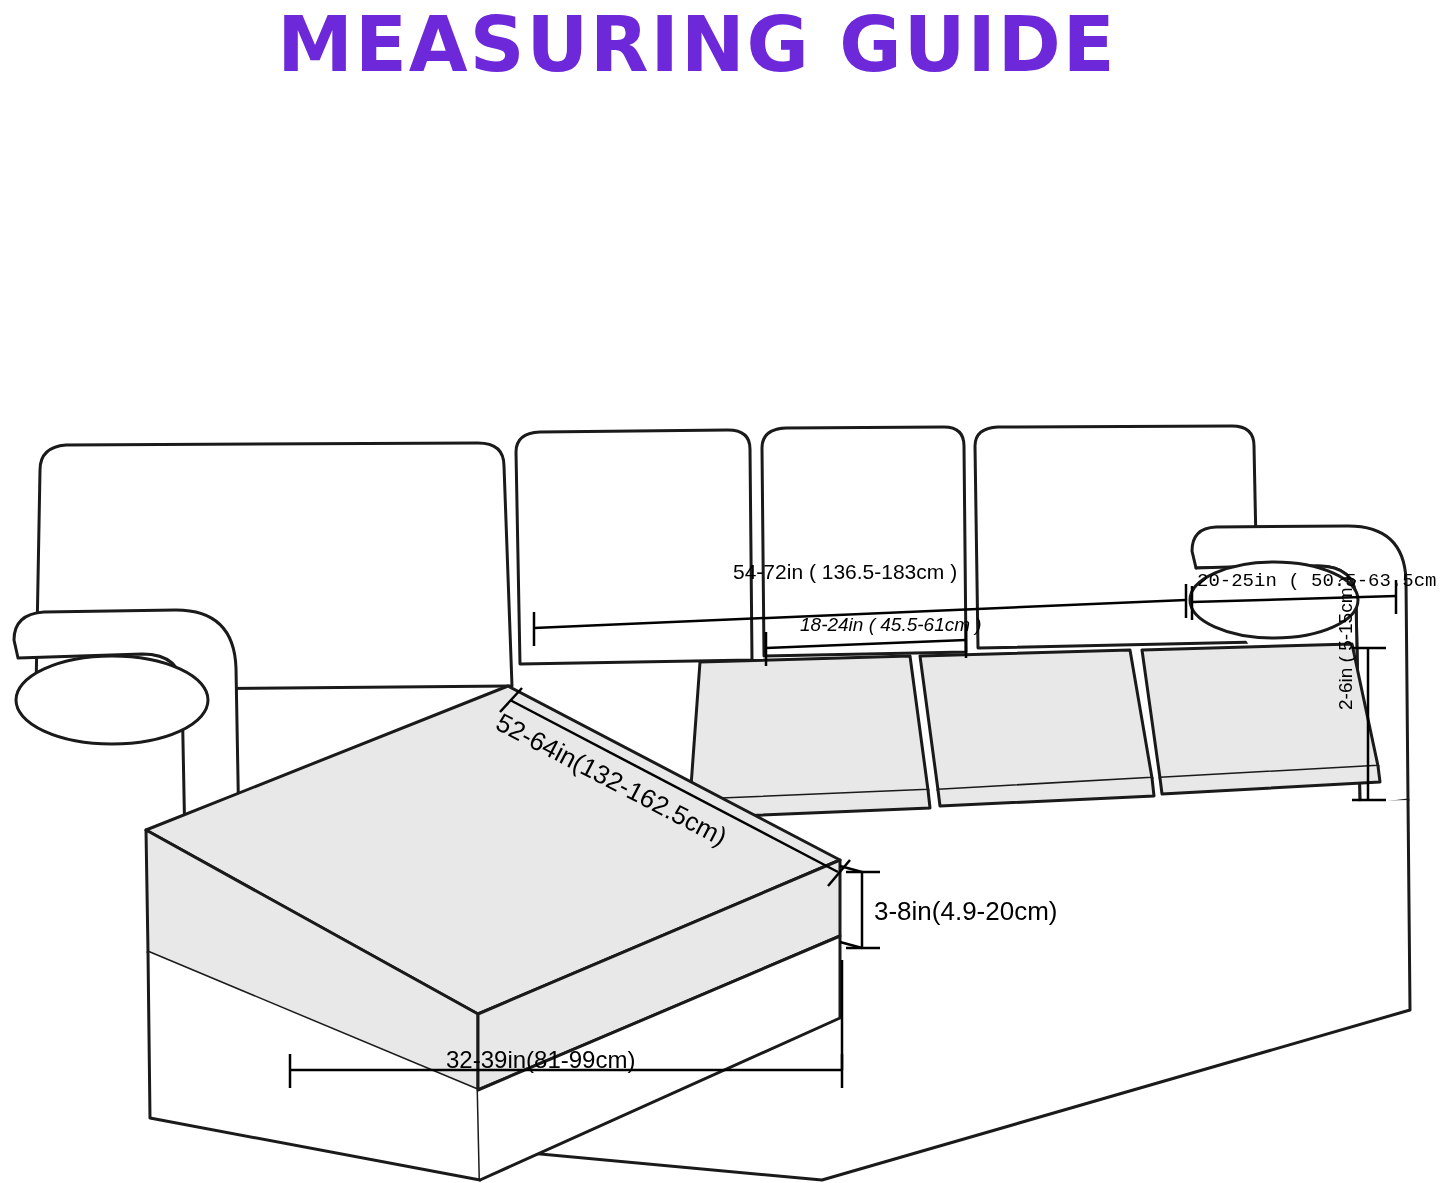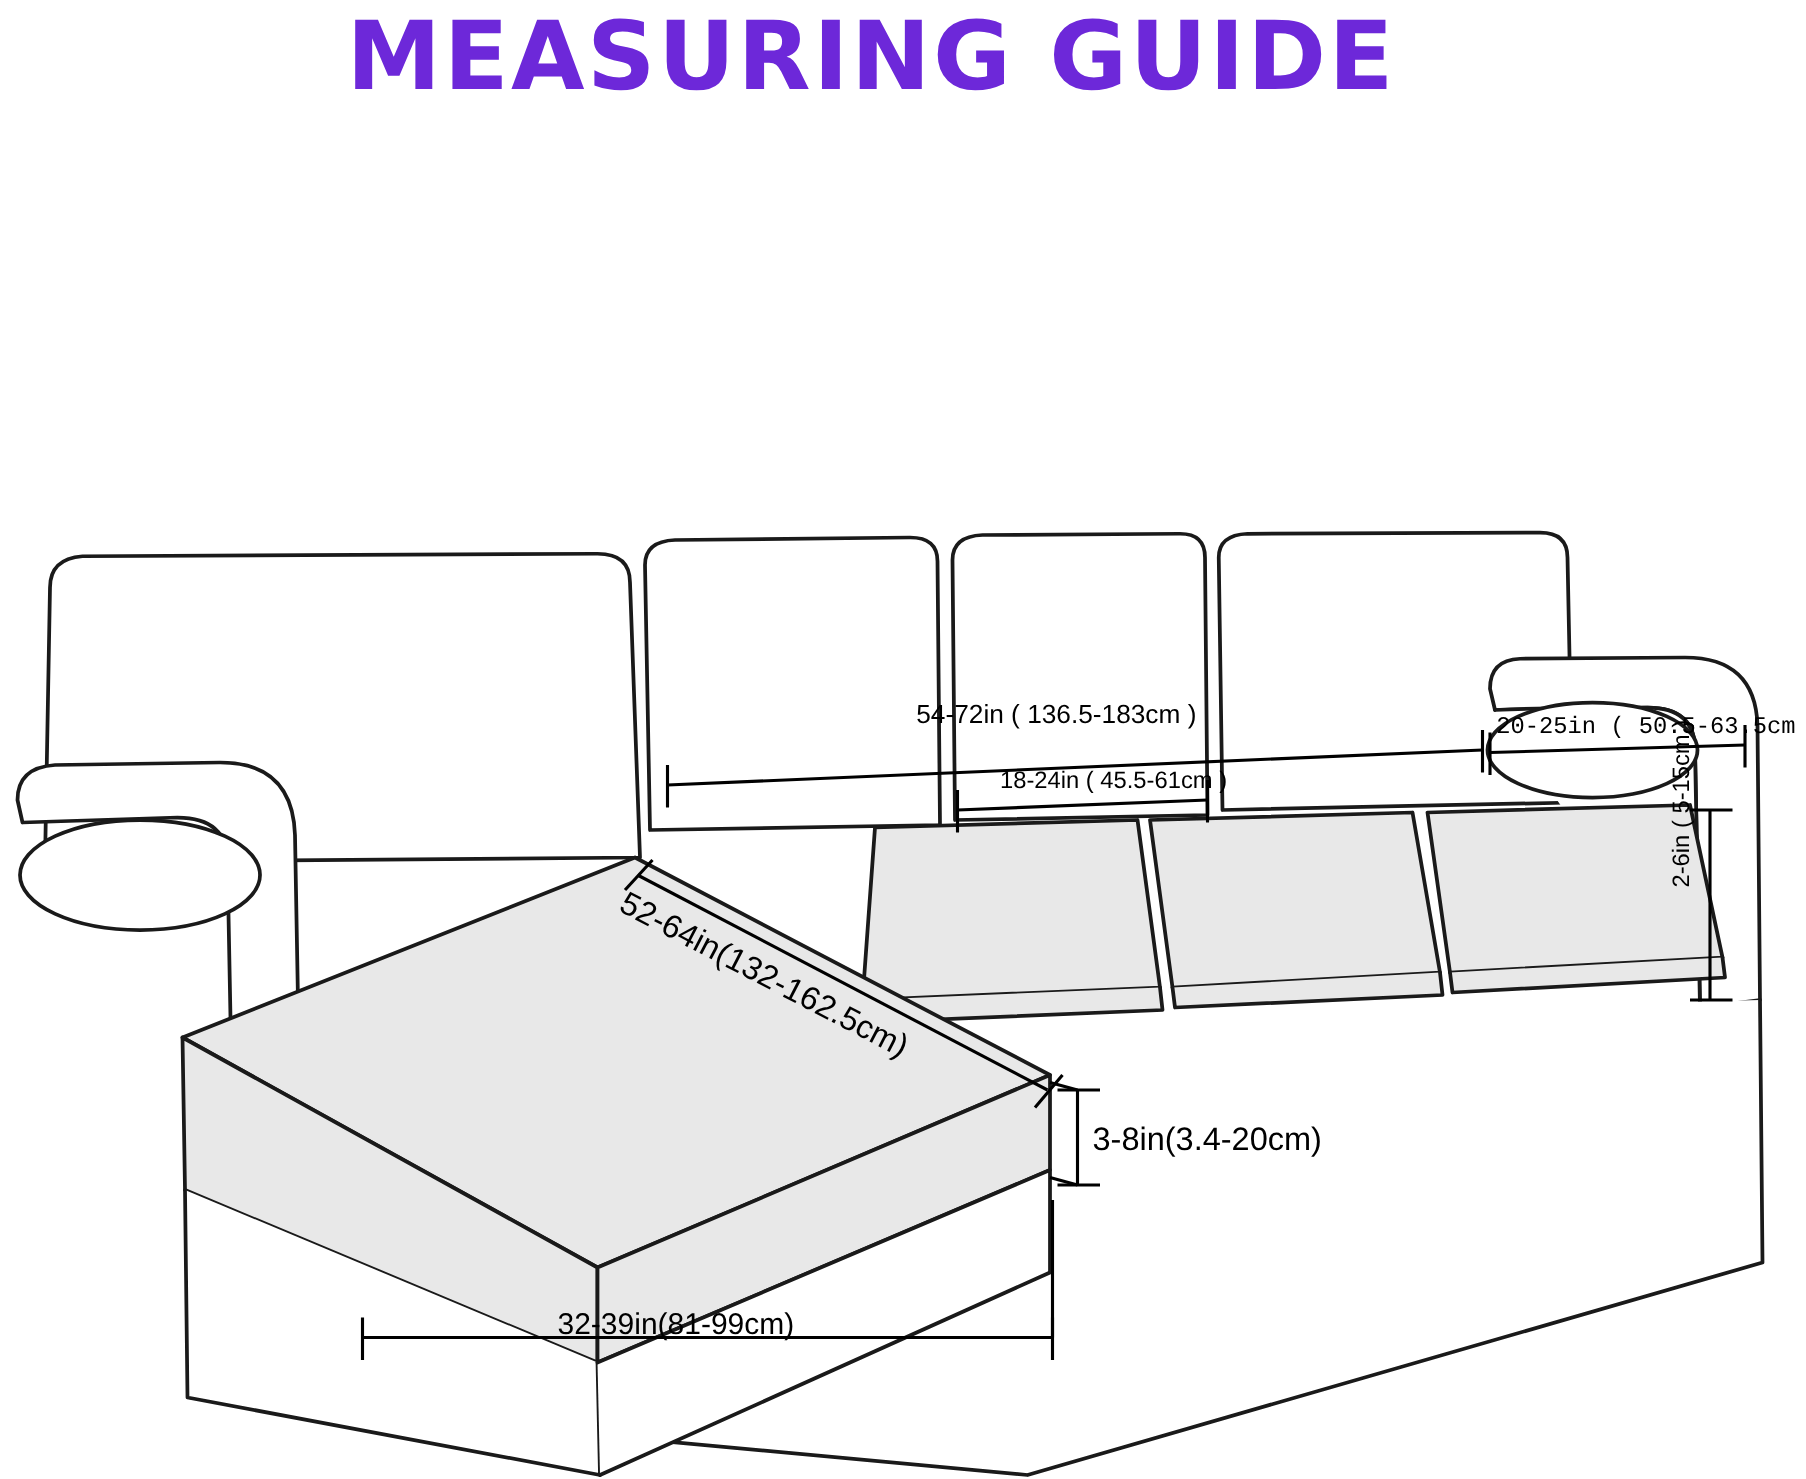--- a/index.html
+++ b/index.html
@@ -122,25 +122,25 @@
 
       <line x1="290" y1="1070" x2="842" y2="1070"></line>
       <line x1="290" y1="1054" x2="290" y2="1088"></line>
       <line x1="842" y1="1054" x2="842" y2="1088"></line>
       <line x1="842" y1="960" x2="842" y2="1070"></line>
     </g>
   </svg>
 
   <div class="dim-label" style="left:733px; top:560px; font-size:21px;">54-72in ( 136.5-183cm )</div>
 
-  <div class="dim-label" style="left:800px; top:614px; font-size:19px;">18-24in ( 45.5-61cm )</div>
+  <div class="dim-label" style="left:800px; top:614px; font-size:19px;font-style:italic;">18-24in ( 45.5-61cm )</div>
 
   <div class="dim-label" style="left:1197px; top:570px; font-size:19px;font-family:Liberation Mono, monospace;">20-25in ( 50.5-63.5cm )</div>
 
   <div class="dim-label" style="left:1335px; top:710px; font-size:19px; transform: rotate(-90deg); transform-origin: left top;">2-6in ( 5-15cm )</div>
 
   <div class="dim-label" style="left:505px; top:707px; font-size:26px; transform: rotate(27.5deg); transform-origin: left top;">52-64in(132-162.5cm)</div>
 
-  <div class="dim-label" style="left:874px; top:896px; font-size:26px;">3-8in(3.4-20cm)</div>
+  <div class="dim-label" style="left:874px; top:896px; font-size:26px;">3-8in(4.9-20cm)</div>
 
   <div class="dim-label" style="left:446px; top:1046px; font-size:24px;">32-39in(81-99cm)</div>
 
 </div>
 
 </body></html>

